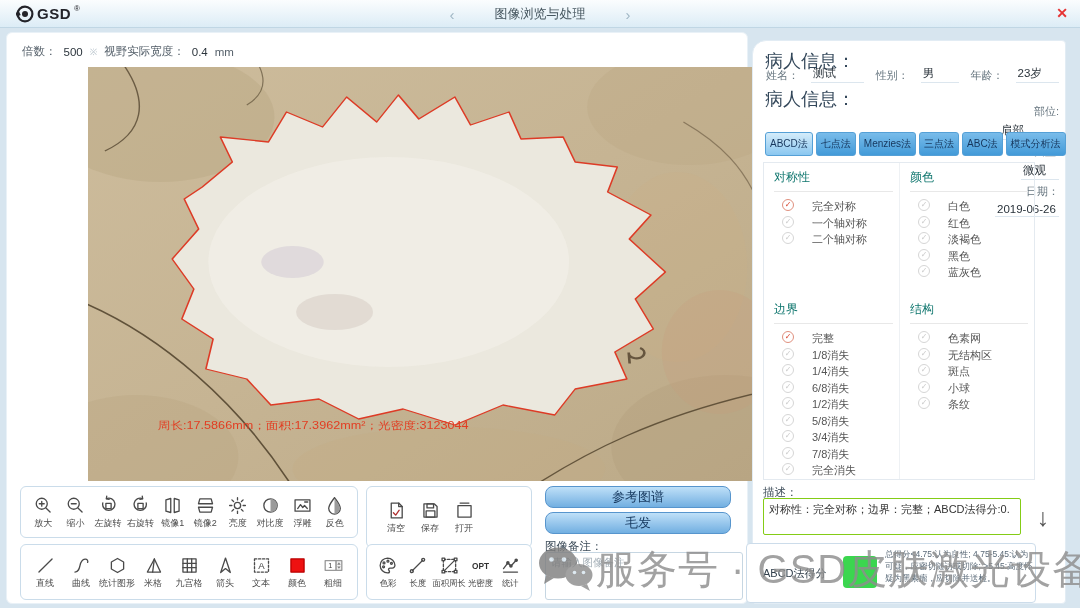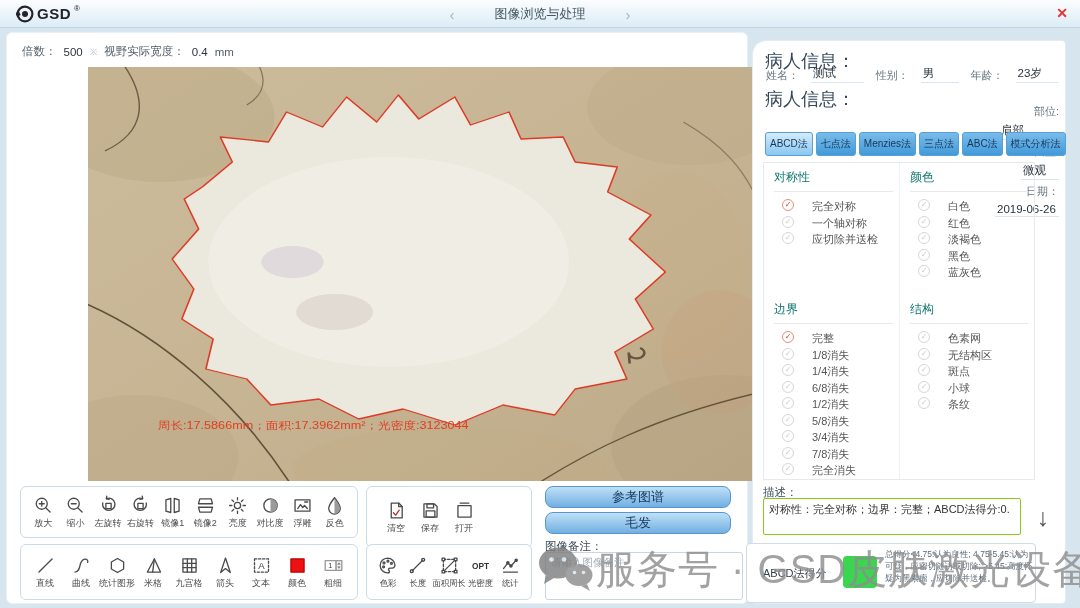--- a/index.html
+++ b/index.html
@@ -174,21 +174,21 @@
                 <span class="olabel">完全对称</span>
               </div>
 
               <div class="opt">
                 <span class="check"></span>
                 <span class="olabel">一个轴对称</span>
               </div>
 
               <div class="opt">
                 <span class="check"></span>
-                <span class="olabel">应切除并送检</span>
+                <span class="olabel">二个轴对称</span>
               </div>
             </div>
         </div>
         <div class="cgroup cg-bottom">
           <div class="cghead">边界</div>
           <div>
 
               <div class="opt checked">
                 <span class="check"></span>
                 <span class="olabel">完整</span>

